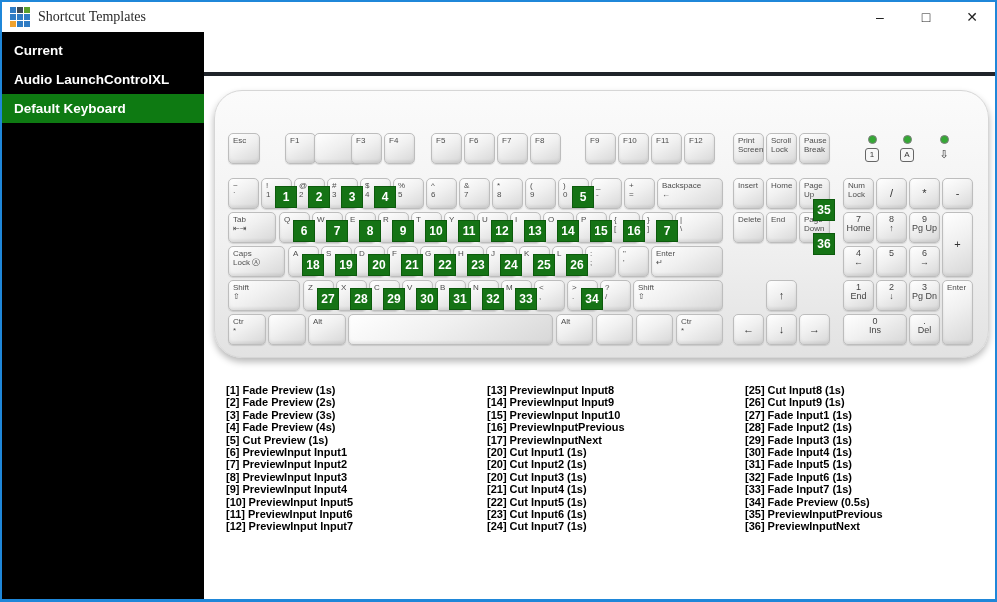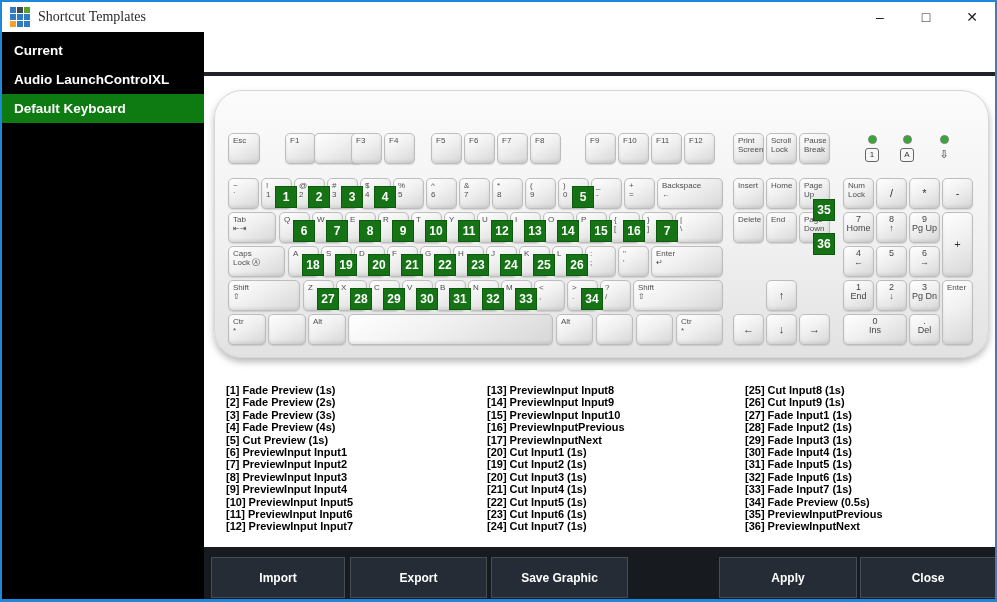--- a/index.html
+++ b/index.html
@@ -511,21 +511,21 @@
           <div>[11] PreviewInput Input6</div>
           <div>[12] PreviewInput Input7</div>
         </div>
         <div class="col" style="left: 283px;">
           <div>[13] PreviewInput Input8</div>
           <div>[14] PreviewInput Input9</div>
           <div>[15] PreviewInput Input10</div>
           <div>[16] PreviewInputPrevious</div>
           <div>[17] PreviewInputNext</div>
           <div>[20] Cut Input1 (1s)</div>
-          <div>[19] Cut Input2 (1s)</div>
+          <div>[20] Cut Input2 (1s)</div>
           <div>[20] Cut Input3 (1s)</div>
           <div>[21] Cut Input4 (1s)</div>
           <div>[22] Cut Input5 (1s)</div>
           <div>[23] Cut Input6 (1s)</div>
           <div>[24] Cut Input7 (1s)</div>
         </div>
         <div class="col" style="left: 541px;">
           <div>[25] Cut Input8 (1s)</div>
           <div>[26] Cut Input9 (1s)</div>
           <div>[27] Fade Input1 (1s)</div>
@@ -535,21 +535,14 @@
           <div>[31] Fade Input5 (1s)</div>
           <div>[32] Fade Input6 (1s)</div>
           <div>[33] Fade Input7 (1s)</div>
           <div>[34] Fade Preview (0.5s)</div>
           <div>[35] PreviewInputPrevious</div>
           <div>[36] PreviewInputNext</div>
         </div>
       </div>
   </div>
 
-  <div class="footer">
-      <div class="fbtn" style="left: 7px; width: 134px;">Import</div>
-      <div class="fbtn" style="left: 146px; width: 137px;">Export</div>
-      <div class="fbtn" style="left: 287px; width: 137px;">Save Graphic</div>
-      <div class="fbtn" style="left: 515px; width: 138px;">Apply</div>
-      <div class="fbtn" style="left: 656px; width: 136px;">Close</div>
-    </div>
 
 </div>
 
 </body></html>

